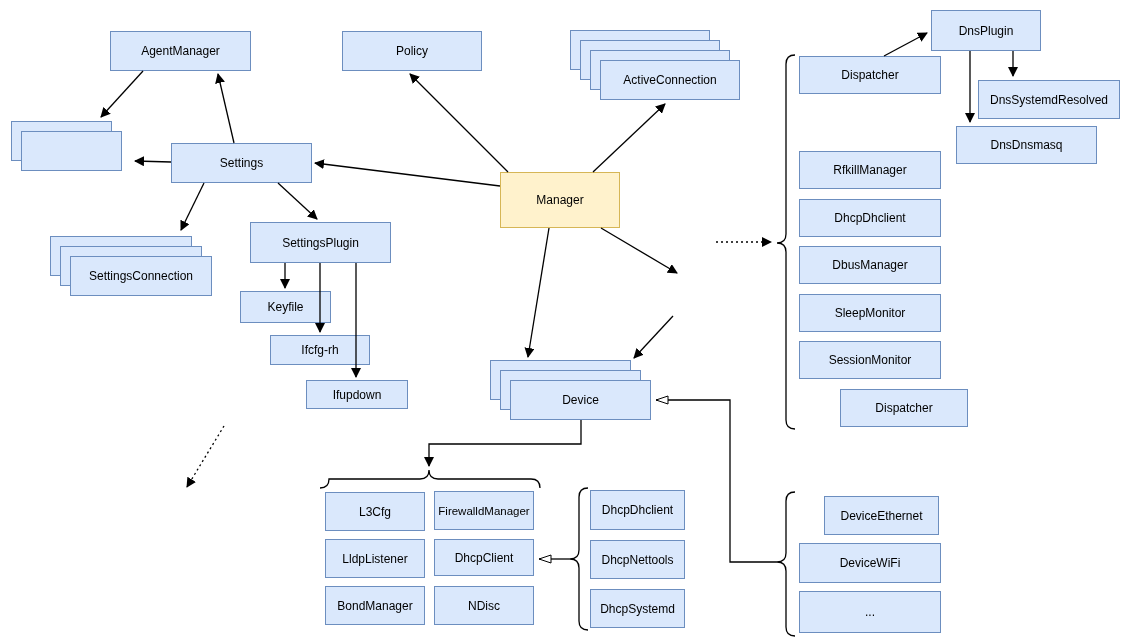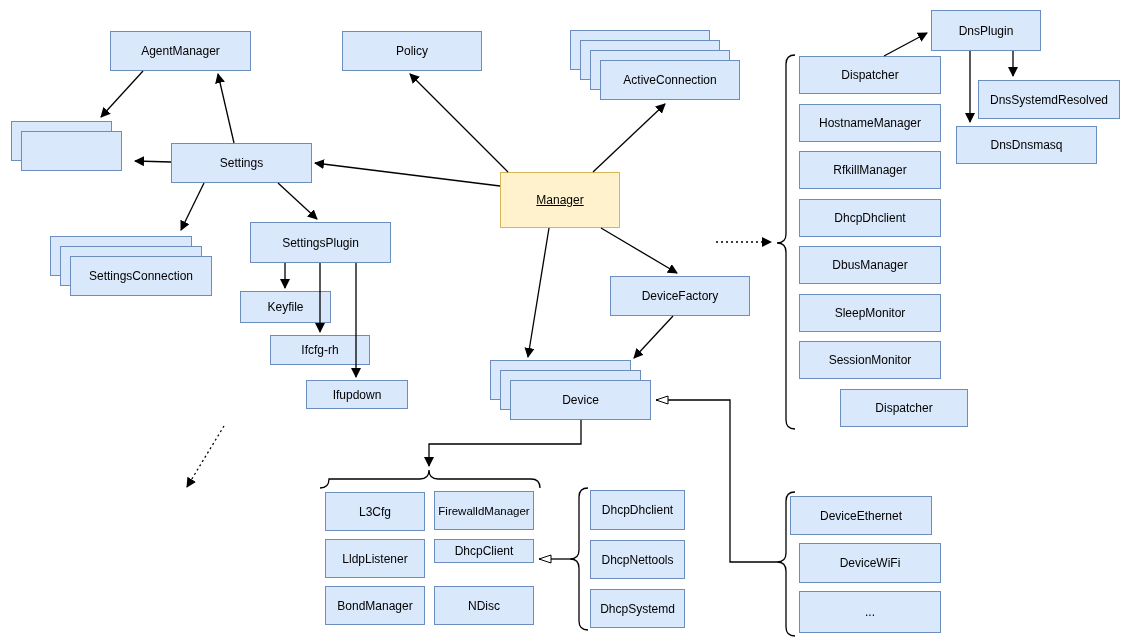--- a/index.html
+++ b/index.html
@@ -1,21 +1,21 @@
 <!DOCTYPE html>
 <html><head>
 <meta charset="utf-8">
 <style>
   html,body{margin:0;padding:0;background:#fff;}
   #canvas{position:relative;width:1129px;height:642px;background:#ffffff;overflow:hidden;
           font-family:"Liberation Sans",sans-serif;}
   .node{position:absolute;box-sizing:border-box;background:#dae8fc;border:1px solid #6c8ebf;
         display:flex;align-items:center;justify-content:center;font-size:12px;color:#000;
         text-align:center;white-space:nowrap;z-index:1;}
-  .node.manager{background:#fff2cc;border-color:#d6b656;text-decoration:underline;}
+  .node.manager{background:#fff2cc;border-color:#d6b656;}
   .layer{z-index:1;}
   #edges{position:absolute;left:0;top:0;z-index:2;pointer-events:none;}
 
   #n-agent-manager{left:110px;top:31px;width:141px;height:40px}
   #n-policy{left:342px;top:31px;width:140px;height:40px}
   #n-active-connection{left:600px;top:60px;width:140px;height:40px}
   #n-nm-secret-agent{left:31px;top:141px;width:101px;height:40px}
   #n-settings{left:171px;top:143px;width:141px;height:40px}
   #n-settings-connection{left:70px;top:256px;width:142px;height:40px}
   #n-settings-plugin{left:250px;top:222px;width:141px;height:41px}
@@ -33,27 +33,27 @@
   #n-dbus-manager{left:799px;top:246px;width:142px;height:38px}
   #n-sleep-monitor{left:799px;top:294px;width:142px;height:38px}
   #n-session-monitor{left:799px;top:341px;width:142px;height:38px}
   #n-dispatcher{left:840px;top:389px;width:128px;height:38px}
   #n-dns-plugin{left:931px;top:10px;width:110px;height:41px}
   #n-dns-systemd-resolved{left:978px;top:80px;width:142px;height:39px}
   #n-dns-dnsmasq{left:956px;top:126px;width:141px;height:38px}
   #n-l3cfg{left:325px;top:492px;width:100px;height:39px}
   #n-firewalld-manager{left:434px;top:491px;width:100px;height:39px;font-size:11.5px}
   #n-lldp-listener{left:325px;top:539px;width:100px;height:39px}
-  #n-dhcp-client{left:434px;top:539px;width:100px;height:24px}
+  #n-dhcp-client{left:434px;top:539px;width:100px;height:37px}
   #n-bond-manager{left:325px;top:586px;width:100px;height:39px}
   #n-ndisc{left:434px;top:586px;width:100px;height:39px}
   #n-dhcp-dhclient{left:590px;top:490px;width:95px;height:40px}
   #n-dhcp-nettools{left:590px;top:540px;width:95px;height:39px}
   #n-dhcp-systemd{left:590px;top:589px;width:95px;height:39px}
-  #n-device-ethernet{left:790px;top:496px;width:142px;height:39px}
+  #n-device-ethernet{left:824px;top:496px;width:115px;height:39px}
   #n-device-wifi{left:799px;top:543px;width:142px;height:40px}
   #n-device-more{left:799px;top:591px;width:142px;height:42px}
 </style>
 </head>
 <body>
 
 <div id="canvas">
 
   <div class="node layer" style="left:570px;top:30px;width:140px;height:40px"></div>
   <div class="node layer" style="left:580px;top:40px;width:140px;height:40px"></div>
@@ -68,24 +68,22 @@
   <div class="node" id="n-policy">Policy</div>
   <div class="node" id="n-agent-manager">AgentManager</div>
   <div class="node" id="n-active-connection">ActiveConnection</div>
   <div class="node" id="n-settings">Settings</div>
   <div class="node" id="n-settings-connection">SettingsConnection</div>
   <div class="node" id="n-settings-plugin">SettingsPlugin</div>
   <div class="node" id="n-keyfile">Keyfile</div>
   <div class="node" id="n-ifcfg-rh">Ifcfg-rh</div>
   <div class="node" id="n-ifupdown">Ifupdown</div>
   <div class="node manager" id="n-manager">Manager</div>
-  <div class="node" id="n-device-factory">DeviceFactory</div>
   <div class="node" id="n-device">Device</div>
   <div class="node" id="n-dns-manager">Dispatcher</div>
-  <div class="node" id="n-hostname-manager">HostnameManager</div>
   <div class="node" id="n-rfkill-manager">RfkillManager</div>
   <div class="node" id="n-auth-manager">DhcpDhclient</div>
   <div class="node" id="n-dbus-manager">DbusManager</div>
   <div class="node" id="n-sleep-monitor">SleepMonitor</div>
   <div class="node" id="n-session-monitor">SessionMonitor</div>
   <div class="node" id="n-dispatcher">Dispatcher</div>
   <div class="node" id="n-dns-plugin">DnsPlugin</div>
   <div class="node" id="n-dns-systemd-resolved">DnsSystemdResolved</div>
   <div class="node" id="n-dns-dnsmasq">DnsDnsmasq</div>
   <div class="node" id="n-l3cfg">L3Cfg</div>

